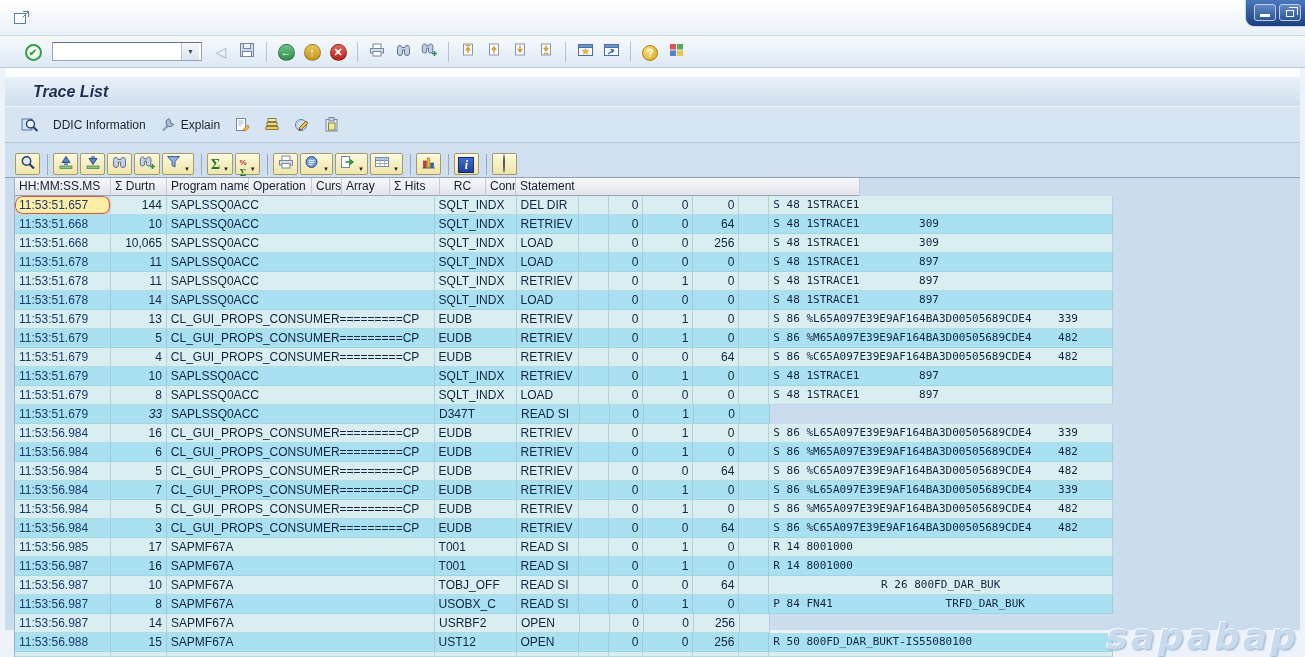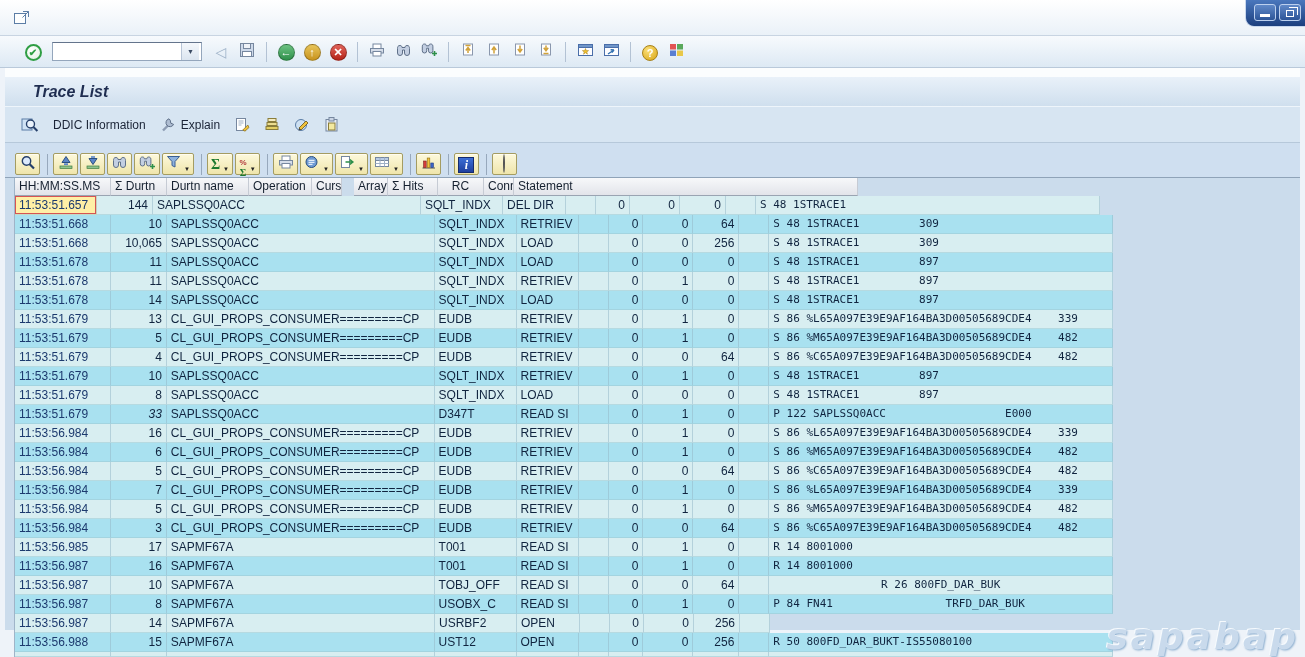--- a/index.html
+++ b/index.html
@@ -376,31 +376,31 @@
           </div>
           <span class="gsep"></span>
           <div class="gbtn">
             <span class="ic"><span class="wheel"></span></span>
           </div>
         </div>
       <div class="table" id="trace-table">
           <div class="thead">
             <div class="th" style="width: 96px;">HH:MM:SS.MS</div>
             <div class="th" style="width: 56px;">Σ  Durtn</div>
-            <div class="th" style="width: 82px;">Durtn name</div>
+            <div class="th" style="width: 82px;">Program name</div>
             <div class="th" style="width: 63px;">Operation</div>
             <div class="th" style="width: 30px;">Curs</div>
-            <div class="th" style="width: 34px; margin-left: 12px;">Array</div>
+            <div class="th" style="width: 48px;">Array</div>
             <div class="th" style="width: 50px;">Σ Hits</div>
             <div class="th h-right" style="width: 46px;">RC</div>
             <div class="th" style="width: 30px;">Conn</div>
             <div class="th" style="width: 344px;">Statement</div>
           </div>
           <div class="tr odd">
-            <div class="td c-time selcell" style="width: 82px;">11:53:51.657</div>
+            <div class="td c-time selcell" style="width: 96px; border-radius: 8px;">11:53:51.657</div>
             <div class="td c-durtn a-right" style="width: 56px;">144</div>
             <div class="td c-program" style="width: 268px;">SAPLSSQ0ACC</div>
             <div class="td c-object" style="width: 82px;">SQLT_INDX</div>
             <div class="td c-operation" style="width: 63px;">DEL DIR</div>
             <div class="td c-curs" style="width: 30px;"></div>
             <div class="td c-array a-right" style="width: 34px;">0</div>
             <div class="td c-hits a-right" style="width: 50px;">0</div>
             <div class="td c-rc a-right" style="width: 46px;">0</div>
             <div class="td c-conn" style="width: 30px;"></div>
             <div class="td c-statement mono" style="width: 344px;">S 48 1STRACE1</div>
@@ -539,21 +539,20 @@
             <div class="td c-time" style="width: 96px;">11:53:51.679</div>
             <div class="td c-durtn a-right" style="width: 56px; font-style: italic;">33</div>
             <div class="td c-program" style="width: 268px;">SAPLSSQ0ACC</div>
             <div class="td c-object" style="width: 82px;">D347T</div>
             <div class="td c-operation" style="width: 63px;">READ SI</div>
             <div class="td c-curs" style="width: 30px;"></div>
             <div class="td c-array a-right" style="width: 34px;">0</div>
             <div class="td c-hits a-right" style="width: 50px;">1</div>
             <div class="td c-rc a-right" style="width: 46px;">0</div>
             <div class="td c-conn" style="width: 30px;"></div>
-            <div class="td c-statement mono" style="width: 344px;">P 122 SAPLSSQ0ACC                  E000</div>
           </div>
           <div class="tr odd">
             <div class="td c-time" style="width: 96px;">11:53:56.984</div>
             <div class="td c-durtn a-right" style="width: 56px;">16</div>
             <div class="td c-program" style="width: 268px;">CL_GUI_PROPS_CONSUMER=========CP</div>
             <div class="td c-object" style="width: 82px;">EUDB</div>
             <div class="td c-operation" style="width: 63px;">RETRIEV</div>
             <div class="td c-curs" style="width: 30px;"></div>
             <div class="td c-array a-right" style="width: 34px;">0</div>
             <div class="td c-hits a-right" style="width: 50px;">1</div>

